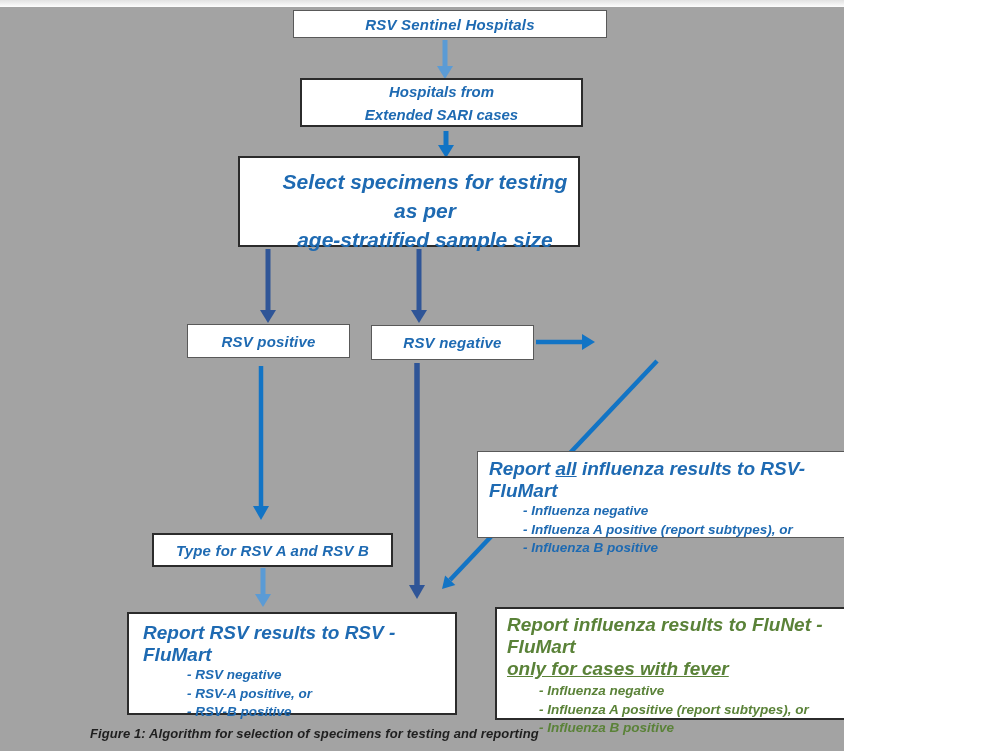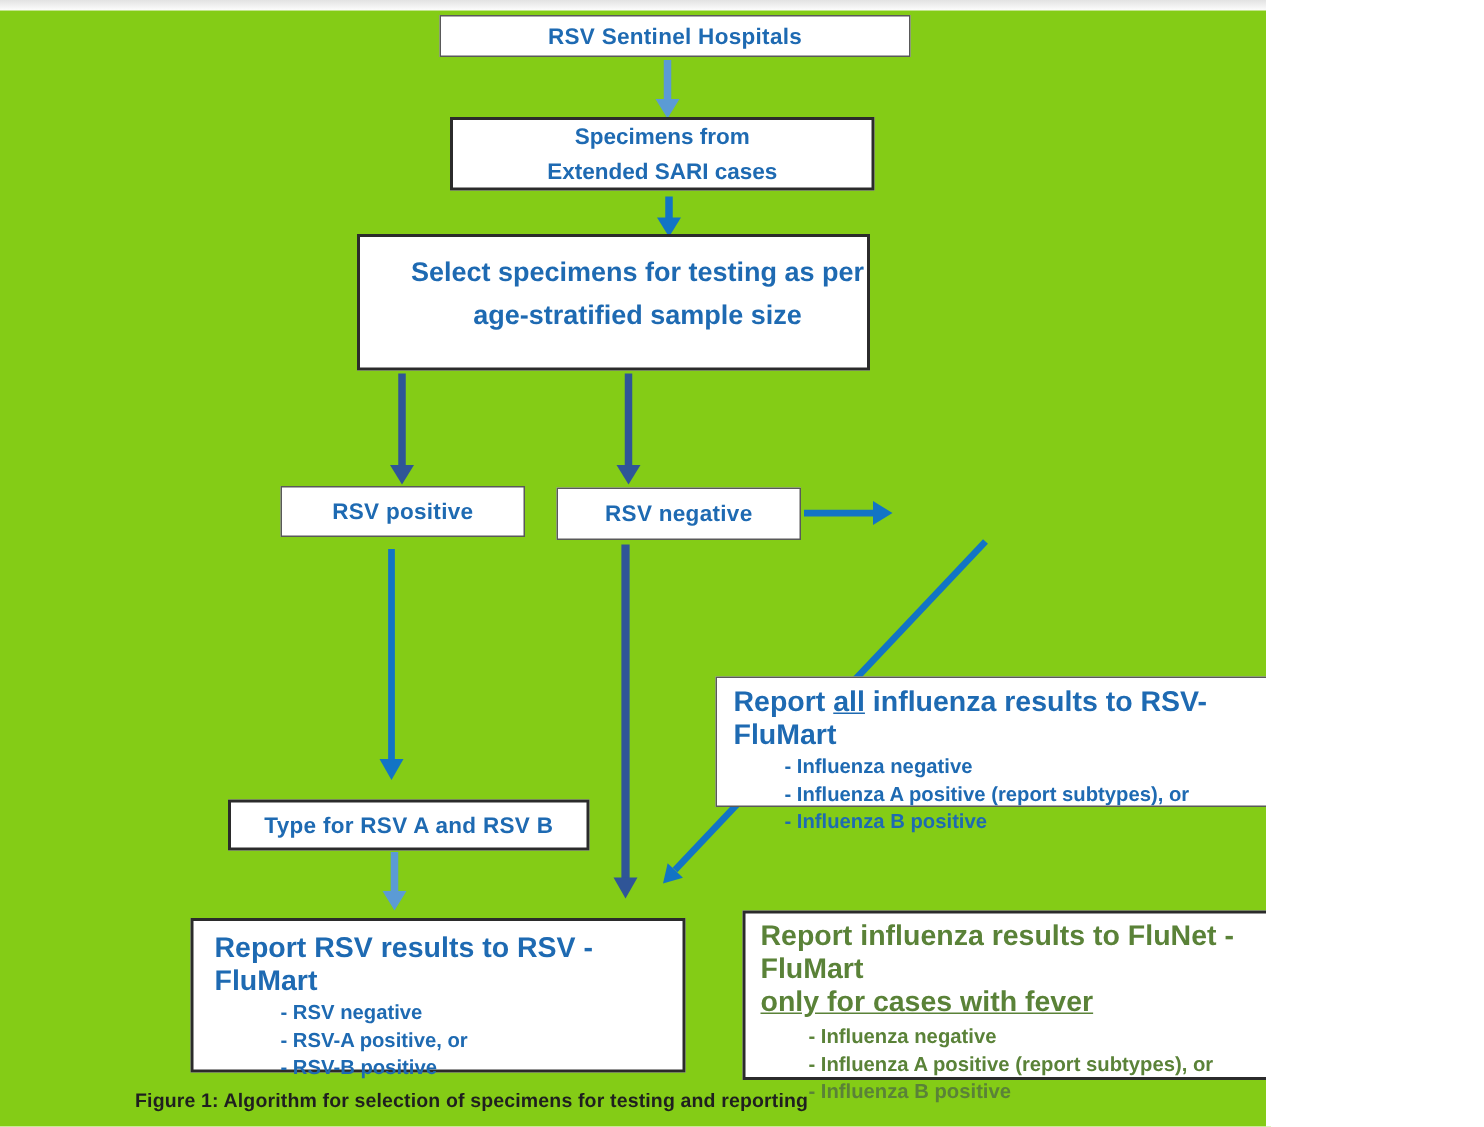--- a/index.html
+++ b/index.html
@@ -1,34 +1,35 @@
 <!DOCTYPE html>
 <html><head>
 <meta charset="utf-8">
 <style>
   html,body{margin:0;padding:0;background:#fff;}
   .canvas{
-    position:relative;width:844px;height:751px;background:#84cc16;overflow:hidden;
+    position:relative;width:844px;height:751px;background:#a3a3a3;overflow:hidden;
     font-family:"Liberation Sans","DejaVu Sans",sans-serif;
+    font-style:italic;
   }
   .top-edge{position:absolute;top:0;left:0;right:0;height:7px;
     background:linear-gradient(#e2e2e2,#fdfdfd);}
   .arrows{position:absolute;left:0;top:0;z-index:1;}
   .node{
     position:absolute;z-index:2;background:#fff;box-sizing:border-box;
     display:flex;align-items:center;justify-content:center;text-align:center;
   }
   .b-gray{border:1.5px solid #595959;}
   .b-dark{border:2px solid #2b2b2b;}
   .blue{color:#1e6ab2;}
   .green{color:#5a8238;}
   .lbl{font-weight:bold;font-size:15px;letter-spacing:.2px;}
   .center2 .ln{font-weight:bold;font-size:15px;line-height:23px;}
   .center3{display:block;padding-top:9px;}
-  .center3 .ln{font-weight:bold;font-size:18px;line-height:29px;padding-left:32px;}
+  .center3 .ln{font-weight:bold;font-size:21px;line-height:29px;padding-left:32px;}
   .report{display:block;text-align:left;}
   .rtitle{font-weight:bold;font-size:19px;line-height:22px;}
   .bullets{font-weight:bold;font-size:13.5px;line-height:18.5px;}
   .und{text-decoration:underline;}
   .caption{
     position:absolute;z-index:2;left:90px;top:726px;
     font-weight:bold;font-size:13px;color:#1f1f1f;letter-spacing:.1px;
   }
 </style>
 </head>
@@ -88,21 +89,21 @@
       <line x1="263" y1="568" x2="263" y2="596" stroke="#5b9bd5" stroke-width="5"></line>
       <polygon points="255,594 271,594 263,607" fill="#5b9bd5"></polygon>
     </g>
   </svg>
 
   <div class="node b-gray" style="left:293px;top:10px;width:314px;height:28px">
     <span class="lbl blue">RSV Sentinel Hospitals</span>
   </div>
 
   <div class="node b-dark center2" style="left:300px;top:78px;width:283px;height:49px;flex-direction:column">
-    <div class="ln blue">Specimens from</div>
+    <div class="ln blue">Hospitals from</div>
     <div class="ln blue">Extended SARI cases</div>
   </div>
 
   <div class="node b-dark center3" style="left:238px;top:156px;width:342px;height:91px">
     <div class="ln blue">Select specimens for testing as per</div>
     <div class="ln blue">age-stratified sample size</div>
   </div>
 
   <div class="node b-gray" style="left:187px;top:324px;width:163px;height:34px">
     <span class="lbl blue">RSV positive</span>

